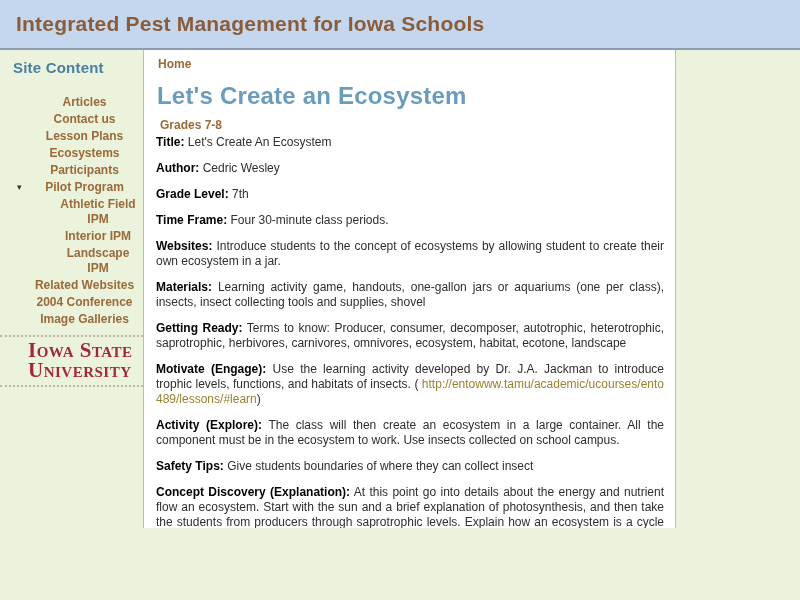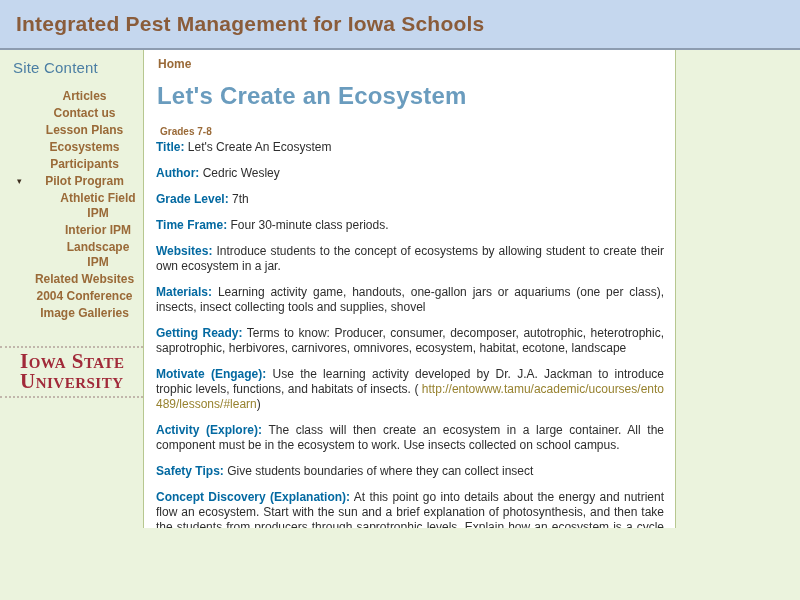--- a/index.html
+++ b/index.html
@@ -31,24 +31,24 @@
   
   .sidebar {
     width: 144px;
     flex: 0 0 144px;
     background: var(--page-bg, #ebf3dd);
     border-right: 1px solid var(--rule, #b7c790);
     padding-top: 9px;
   }
   .sidebar-heading {
     font-size: 15px;
-    font-weight: normal;
+    font-weight: bold;
     color: var(--sidebar-heading, #4b7ea3);
     padding-left: 13px;
-    margin-bottom: 12px;
+    margin-bottom: 18px;
     letter-spacing: 0.2px;
   }
   .side-link {
     position: relative;
     display: block;
     font-size: 12px;
     font-weight: bold;
     color: var(--link-brown, #9a6a38);
     text-decoration: none;
     padding: 1px 4px 1px 30px;
@@ -58,24 +58,24 @@
   }
   .side-link.lvl2 { padding-left: 57px; }
   .side-link .arrow {
     position: absolute;
     left: 17px;
     top: 1px;
     font-size: 9px;
     color: #3d2f1f;
   }
   .logo-box {
-    margin-top: 24px;
+    margin-top: 7px;
     border-top: 2px dotted var(--dots, #c1b6ab);
     border-bottom: 2px dotted var(--dots, #c1b6ab);
-    padding: 3px 0 5px 20px;
+    padding: 3px 0 5px 28px;
     cursor: pointer;
   }
   .logo-line {
     font-family: "Liberation Serif", "DejaVu Serif", serif;
     font-variant: small-caps;
     font-weight: bold;
     font-size: 21px;
     line-height: 20px;
     letter-spacing: 0.5px;
     color: var(--isu-red, #a12a39);
@@ -100,33 +100,33 @@
     cursor: pointer;
   }
   .page-title {
     font-size: 24px;
     font-weight: bold;
     color: var(--title-blue, #6a9cbe);
     letter-spacing: 0.2px;
     margin: 10px 0 2px 1px;
   }
   .grades {
-    font-size: 10px;
+    font-size: 12px;
     font-weight: bold;
     color: var(--link-brown, #9a6a38);
-    margin: 16px 0 3px 4px;
+    margin: 8px 0 3px 4px;
   }
   .para {
     font-size: 12px;
     line-height: 15px;
     color: #2e2e2e;
     text-align: justify;
     margin-bottom: 11px;
   }
-  .para strong { color: #0369a1; }
+  .para strong { color: #000000; }
   .body-link {
     color: var(--link-olive, #97822f);
     text-decoration: none;
     cursor: pointer;
     word-break: break-all;
   }
 
   
   .right-margin { flex: 1 1 auto; background: var(--page-bg, #ebf3dd); }
 </style>

